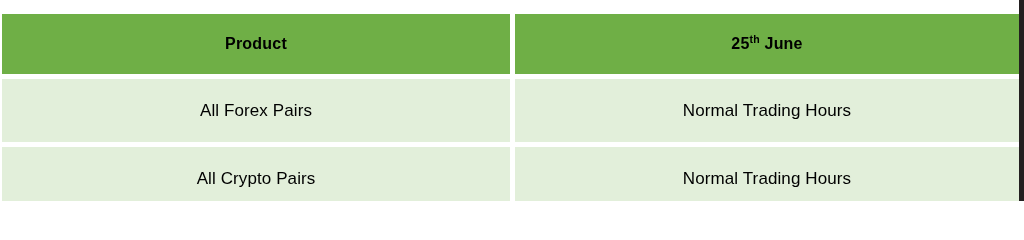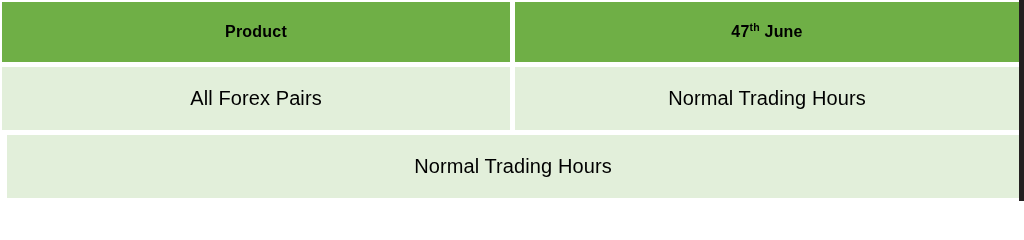--- a/index.html
+++ b/index.html
@@ -27,21 +27,21 @@
     position: absolute;
     top: 0;
     right: 0;
     width: 5px;
     height: 201px;
     background: #231f20;
   }
 
   .table {
     position: absolute;
-    top: 2px;
+    top: 14px;
     left: 2px;
     width: 1017px;
     height: 196px;
     display: flex;
     flex-direction: column;
     box-sizing: border-box;
   }
 
   .row {
     display: flex;
@@ -90,21 +90,21 @@
 
   .cell-header {
     background: #6faf46;
     font-size: 16px;
     font-weight: bold;
     letter-spacing: 0.2px;
   }
 
   .cell-body {
     background: #e2efda;
-    font-size: 20px;
+    font-size: 17px;
     font-weight: normal;
     letter-spacing: 0.1px;
     text-align: right;
   }
 
   .date-label {
     display: inline-block;
     white-space: nowrap;
   }
   .date-label .ordinal {
@@ -119,39 +119,42 @@
 <div class="screen">
 
   <div class="table">
 
     <div class="row row-header">
       <div class="cell cell-header col-left">
         <span>Product</span>
       </div>
       <div class="gutter-v"></div>
       <div class="cell cell-header col-right">
-        <span class="date-label"><span>47</span><span class="ordinal">th</span>&nbsp;<span>June</span></span>
+        <span class="date-label"><span>25</span><span class="ordinal">th</span>&nbsp;<span>June</span></span>
       </div>
     </div>
 
     <div class="gutter-h"></div>
 
     <div class="row row-body">
       <div class="cell cell-body col-left">
         <span>All Forex Pairs</span>
       </div>
       <div class="gutter-v"></div>
       <div class="cell cell-body col-right">
         <span>Normal Trading Hours</span>
       </div>
     </div>
 
     <div class="gutter-h"></div>
 
     <div class="row row-body">
+      <div class="cell cell-body col-left">
+        <span>All Crypto Pairs</span>
+      </div>
       <div class="gutter-v"></div>
       <div class="cell cell-body col-right">
         <span>Normal Trading Hours</span>
       </div>
     </div>
 
   </div>
 
   <div class="right-edge-border"></div>
 

